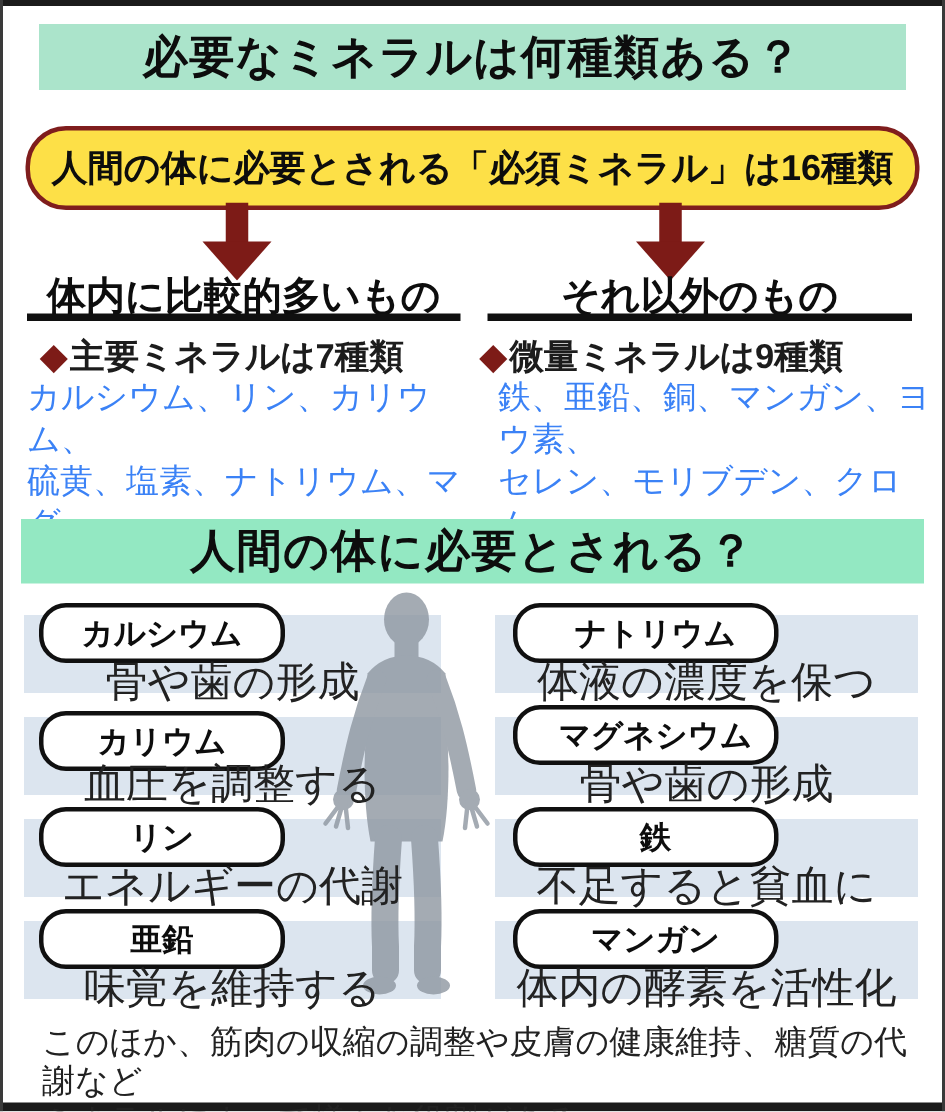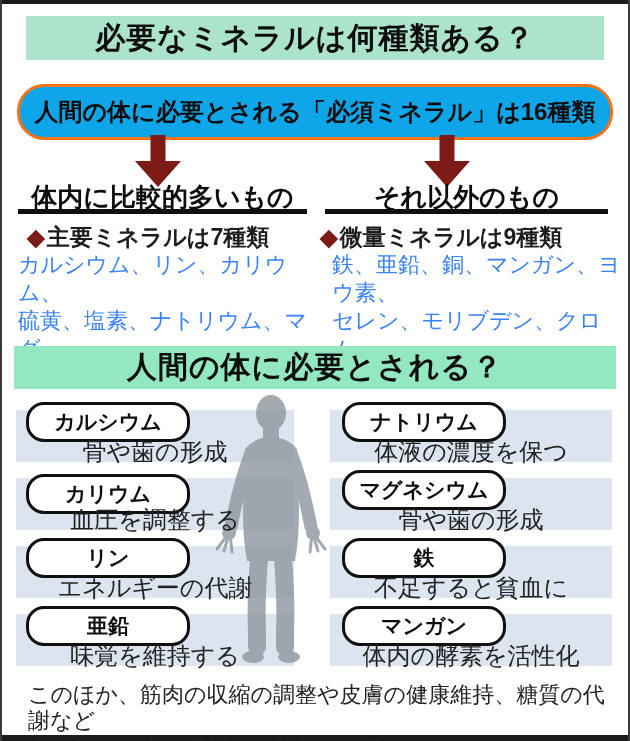--- a/index.html
+++ b/index.html
@@ -10,22 +10,22 @@
   .abs{position:absolute;}
   
   .bar-top{left:0;top:0;width:630px;height:4px;background:#1b1b1b;}
   .bar-bottom{left:0;top:735px;width:630px;height:6px;background:#1b1b1b;}
   .bar-left{left:0;top:0;width:2px;height:741px;background:#3a3a3a;}
   .bar-right{left:628px;top:0;width:2px;height:741px;background:#3a3a3a;}
   
   .header1{left:26px;top:16px;width:578px;height:44px;background:#abe4cb;
     display:flex;align-items:center;justify-content:center;
     font-size:30px;font-weight:bold;letter-spacing:1px;color:#0d0d0d;}
-  .leadbox{left:17px;top:84px;width:590px;height:50px;background:#0ea5e9;
-    border:3px solid #f97316;border-radius:27px;
+  .leadbox{left:17px;top:84px;width:590px;height:50px;background:#fde047;
+    border:3px solid #7f1d1d;border-radius:27px;
     display:flex;align-items:center;justify-content:center;
     font-size:24px;font-weight:bold;color:#0d0d0d;}
   .flow-arrow{width:48px;height:52px;}
   .arrow-l{left:134px;top:135px;}
   .arrow-r{left:423px;top:135px;}
   .colhead{top:180px;font-size:26px;font-weight:bold;text-align:center;color:#0d0d0d;}
   .colhead.l{left:18px;width:289px;}
   .colhead.r{left:325px;width:283px;}
   .rule{top:209px;height:5px;background:#101010;}
   .rule.l{left:18px;width:289px;}
@@ -41,22 +41,22 @@
   .header2{left:14px;top:346px;width:602px;height:43px;background:#93e8c2;
     display:flex;align-items:center;justify-content:center;
     font-size:30px;font-weight:bold;letter-spacing:1px;color:#0d0d0d;}
   .band{height:52px;background:#dce5ef;z-index:1;}
   .band.l{left:16px;width:278px;}
   .band.r{left:330px;width:282px;}
   .pill{width:158px;height:34px;background:#fff;border:3px solid #101010;border-radius:18px;
     display:flex;align-items:center;justify-content:center;
     font-size:21px;font-weight:bold;color:#0d0d0d;z-index:3;white-space:nowrap;overflow:hidden;}
   .pill.l{left:26px;}
-  .pill.r{left:342px;}
-  .desc{font-size:24px;color:#222;text-align:center;z-index:3;white-space:nowrap;}
+  .pill.r{left:342px;padding-left:13px;}
+  .desc{font-size:28px;color:#222;text-align:center;z-index:3;white-space:nowrap;}
   .desc.l{left:16px;width:278px;}
   .desc.r{left:330px;width:282px;text-align:center;}
   .sil{left:207px;top:391px;z-index:2;}
   .note{left:28px;top:682px;width:580px;font-size:22px;line-height:26px;color:#222;white-space:pre-line;}
 </style>
 </head>
 <body>
 
 <div class="frame">
 

